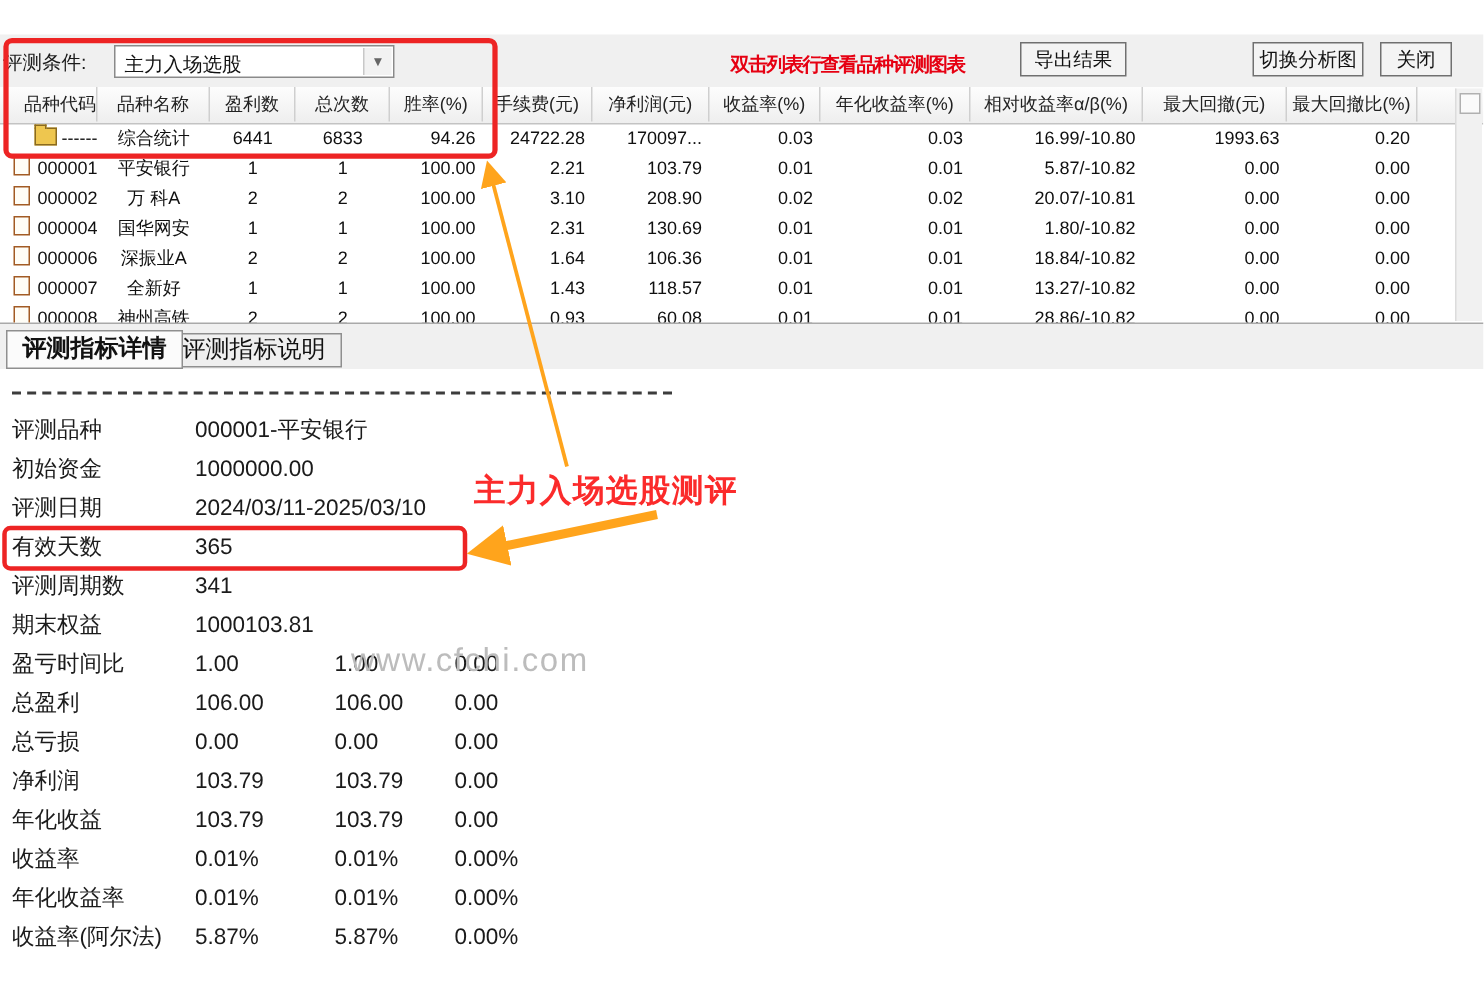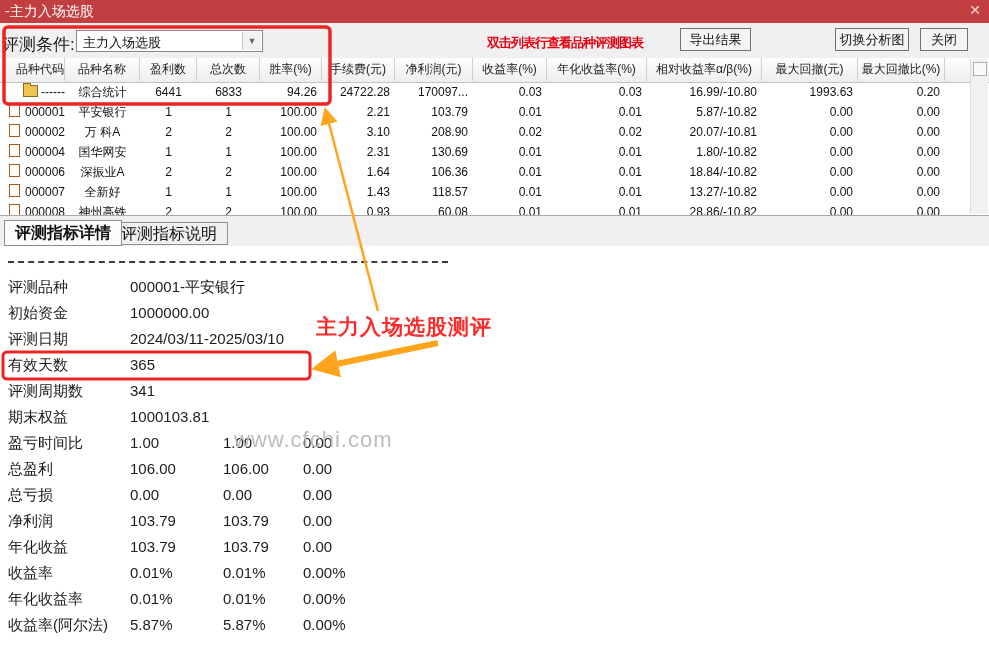--- a/index.html
+++ b/index.html
@@ -6,21 +6,21 @@
   body{font-family:"Liberation Sans","DejaVu Sans",sans-serif;background:#fff;}
   .window{position:relative;width:989px;height:666px;background:#fff;overflow:hidden;}
 
   
   .titlebar{position:absolute;left:0;top:0;width:989px;height:23px;background:#c23e41;color:#fff;}
   .titlebar .ttl{position:absolute;left:5px;top:3px;font-size:14px;}
   .titlebar .close{position:absolute;right:8px;top:2px;font-size:14px;color:#f2d9d9;cursor:pointer;}
 
   
   .toolbar{position:absolute;left:0;top:23px;width:989px;height:35px;background:#f0f0f0;}
-  .cond-lbl{position:absolute;left:2px;top:10px;font-size:17px;color:#1a1a1a;}
+  .cond-lbl{position:absolute;left:2px;top:10px;font-size:13px;color:#1a1a1a;}
   .combo{position:absolute;left:76px;top:7px;width:187px;height:22px;background:#fff;border:1px solid #8a8a8a;box-sizing:border-box;}
   .combo .cval{position:absolute;left:6px;top:3px;font-size:13px;color:#111;}
   .combo .cbtn{position:absolute;right:1px;top:1px;width:18px;height:18px;background:#f2f2f2;border-left:1px solid #c8c8c8;color:#666;font-size:9px;text-align:center;line-height:18px;}
   .hint{position:absolute;left:487px;top:11px;font-size:13px;font-weight:bold;color:#e60012;letter-spacing:-1px;}
   .btn{position:absolute;top:5px;height:23px;background:#f4f4f4;border:1px solid #707070;font-size:13px;color:#111;font-family:inherit;padding:0;box-sizing:border-box;cursor:pointer;}
   .btn-export{left:680px;width:71px;}
   .btn-switch{left:835px;width:74px;}
   .btn-close{left:920px;width:48px;}
 
   
@@ -60,24 +60,20 @@
   
   .watermark{position:absolute;left:234px;top:427px;font-size:22px;color:#bcbcbc;letter-spacing:1px;}
   .callout{position:absolute;left:316px;top:313px;font-size:21px;font-weight:bold;color:#fb2b2b;letter-spacing:1px;}
   .overlay{position:absolute;left:0;top:0;width:989px;height:666px;pointer-events:none;z-index:20;}
 </style>
 </head>
 <body>
 
 <div class="window">
 
-  <div class="titlebar">
-    <span class="ttl">-主力入场选股</span>
-    <span class="close">✕</span>
-  </div>
 
   <div class="toolbar">
     <span class="cond-lbl">评测条件:</span>
     <div class="combo">
       <span class="cval">主力入场选股</span>
       <span class="cbtn">▼</span>
     </div>
     <span class="hint">双击列表行查看品种评测图表</span>
     <button class="btn btn-export">导出结果</button>
     <button class="btn btn-switch">切换分析图</button>

